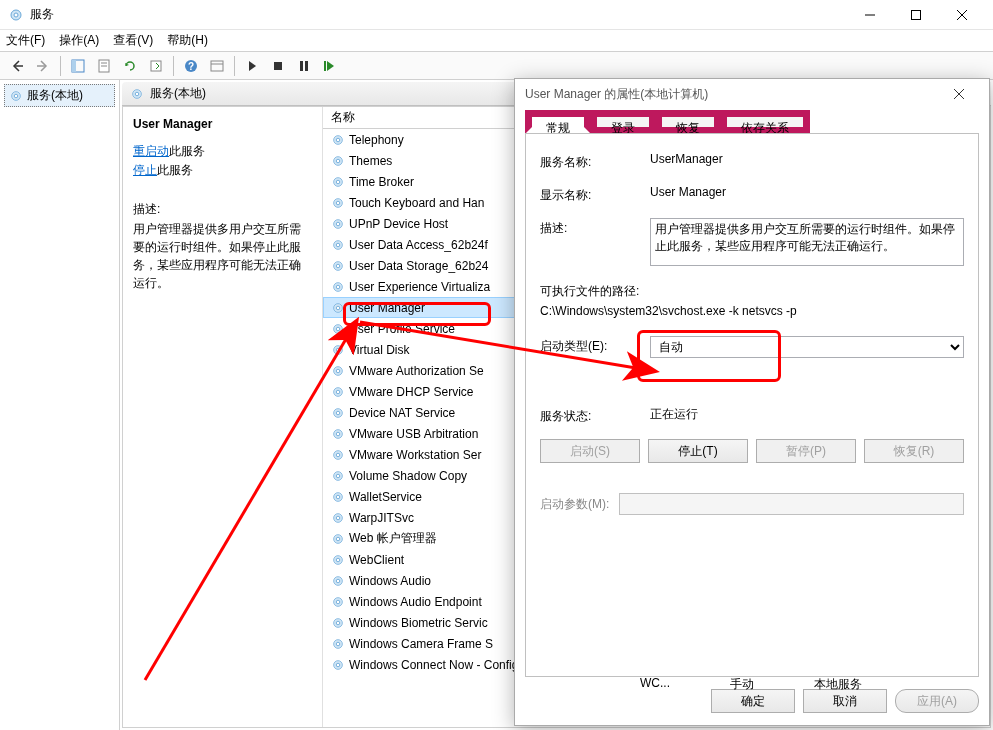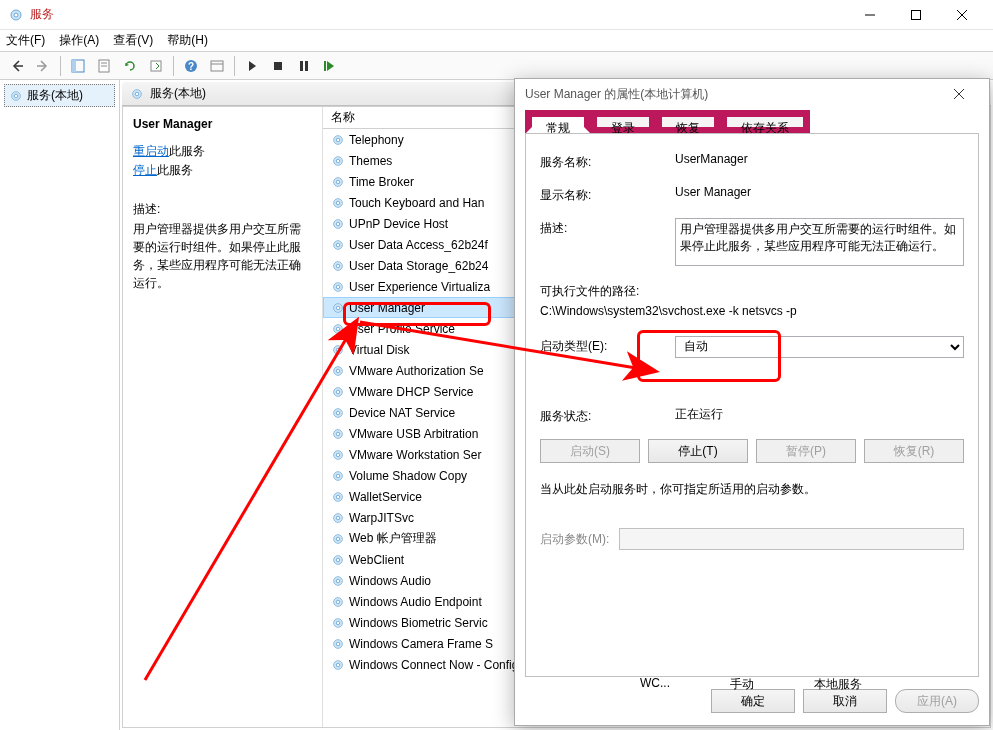--- a/index.html
+++ b/index.html
@@ -1,21 +1,21 @@
 <!DOCTYPE html>
 <html><head>
 <meta charset="utf-8">
 <style>
 * { box-sizing: border-box; margin: 0; padding: 0; }
 body { font-family: "Microsoft YaHei", "Segoe UI", Tahoma, sans-serif; font-size: 12px; color: #000; background: #fff; width: 993px; height: 730px; position: relative; overflow: hidden; }
 
 
 .titlebar { height: 30px; display: flex; align-items: center; padding: 0 8px; background: #fff; border-bottom: 1px solid #e5e5e5; }
 .titlebar .icon { width: 16px; height: 16px; margin-right: 6px; }
-.titlebar .title { flex: 1; color: #b91c1c; font-size: 12px; }
+.titlebar .title { flex: 1; color: #000000; font-size: 12px; }
 .titlebar .winbtns { display: flex; gap: 0; }
 .titlebar .winbtn { width: 46px; height: 30px; display: flex; align-items: center; justify-content: center; color: #333; }
 
 
 .menubar { height: 22px; display: flex; align-items: center; padding: 0 6px; gap: 14px; border-bottom: 1px solid #d0d0d0; }
 .menubar .item { color: #000; cursor: default; }
 
 
 .toolbar { height: 28px; display: flex; align-items: center; padding: 2px 6px; gap: 4px; border-bottom: 1px solid #d0d0d0; background: #fafafa; }
 .toolbar .sep { width: 1px; height: 20px; background: #c0c0c0; margin: 0 2px; }
@@ -47,25 +47,25 @@
 
 
 .dialog { position: absolute; left: 514px; top: 78px; width: 476px; height: 648px; background: #fff; border: 1px solid #aaa; box-shadow: 0 4px 20px rgba(0,0,0,.3); display: flex; flex-direction: column; }
 .dialog .dtitle { height: 30px; display: flex; align-items: center; padding: 0 10px; color: #555; font-size: 12px; }
 .dialog .dtitle .spacer { flex: 1; }
 .dialog .dclose { width: 40px; height: 30px; display: flex; align-items: center; justify-content: center; }
 .dialog .dtabs { display: flex; padding: 0 10px; height: 24px; }
 .dialog .dtab { padding: 3px 14px; border: 7px solid #be185d; background: #f5f5f5; margin-right: -1px; position: relative; top: 1px; }
 .dialog .dtab.active { background: #fff; border-bottom-color: #fff; }
 .dialog .dcontent { border: 1px solid #c0c0c0; margin: 0 10px; padding: 18px 14px; flex: 1; position: relative; }
-.dialog .row { display: flex; margin-bottom: 14px; align-items: flex-start; gap: 25px; }
+.dialog .row { display: flex; margin-bottom: 14px; align-items: flex-start; }
 .dialog .row .lbl { width: 110px; flex-shrink: 0; padding-top: 2px; }
 .dialog .row .val { flex: 1; }
 .dialog textarea { width: 100%; height: 48px; font-family: inherit; font-size: 12px; border: 1px solid #abadb3; padding: 2px 4px; resize: none; overflow-y: scroll; }
-.dialog select { width: 100%; height: 22px; font-family: Liberation Mono, monospace; font-size: 12px; border: 1px solid #abadb3; background: #fff; padding: 0 4px; }
+.dialog select { width: 100%; height: 22px; font-family: Liberation Serif, serif; font-size: 12px; border: 1px solid #abadb3; background: #fff; padding: 0 4px; }
 .dialog .btnrow { display: flex; gap: 8px; margin-top: 8px; }
 .dialog .btnrow button { flex: 1; height: 24px; border: 1px solid #adadad; background: linear-gradient(#f5f5f5,#e8e8e8); font-family: inherit; font-size: 12px; }
 .dialog .btnrow button:disabled { color: #a0a0a0; background: #f0f0f0; text-align: center; }
 .dialog .hint { margin-top: 18px; }
 .dialog .startparams { display: flex; align-items: center; margin-top: 30px; gap: 10px; }
 .dialog .startparams input { flex: 1; height: 22px; border: 1px solid #c0c0c0; background: #f5f5f5; }
 .dialog .startparams .lbl2 { color: #888; }
 .dialog .dlgbtns { display: flex; justify-content: flex-end; gap: 8px; padding: 12px 10px; }
 .dialog .dlgbtns button { width: 84px; height: 24px; border: 1px solid #adadad; background: linear-gradient(#f5f5f5,#e8e8e8); font-family: inherit; font-size: 12px; }
 .dialog .dlgbtns button:disabled { color: #a0a0a0; border-radius: 11px; }
@@ -456,21 +456,20 @@
     <div class="row">
       <div class="lbl">服务状态:</div>
       <div class="val">正在运行</div>
     </div>
     <div class="btnrow">
       <button disabled="">启动(S)</button>
       <button>停止(T)</button>
       <button disabled="">暂停(P)</button>
       <button disabled="">恢复(R)</button>
     </div>
-    <div class="hint">当从此处启动服务时，你可指定所适用的启动参数。</div>
     <div class="startparams">
       <span class="lbl2">启动参数(M):</span>
       <input type="text" disabled="" style="">
     </div>
   </div>
   <div class="dlgbtns">
     <button>确定</button>
     <button>取消</button>
     <button disabled="">应用(A)</button>
   </div>

